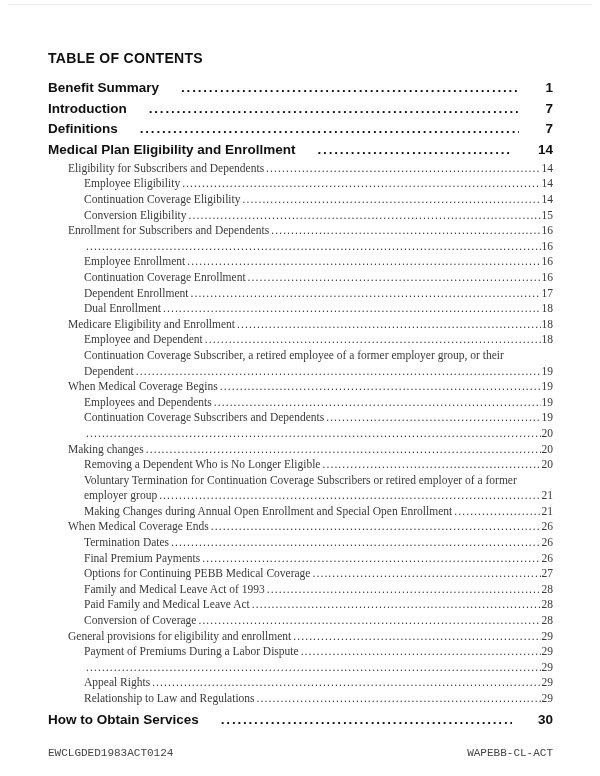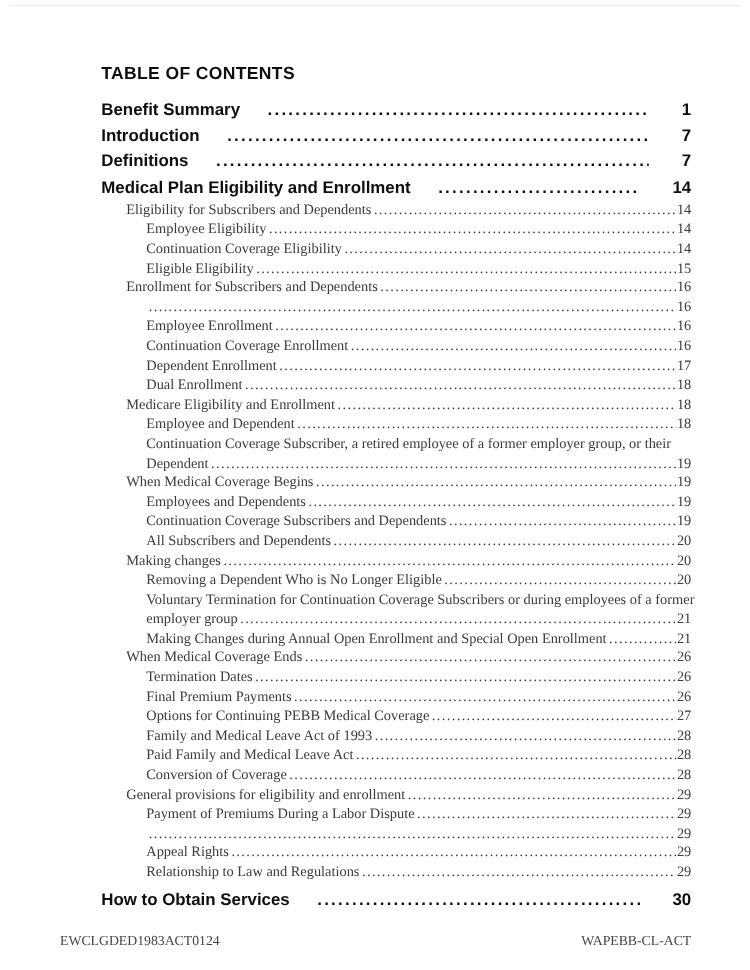--- a/index.html
+++ b/index.html
@@ -20,21 +20,20 @@
     left: 8px;
     right: 8px;
     height: 1px;
     background: #ececec;
   }
   .content {
     position: absolute;
     top: 50px;
     left: 48px;
     right: 47px;
-    margin-left: 33px;
   }
   .page-title {
     font-family: "Liberation Sans", sans-serif;
     font-weight: bold;
     font-size: 14px;
     letter-spacing: 0.3px;
     color: #0e0e0e;
     line-height: 16px;
     margin: 0 0 12px 0;
   }
@@ -83,21 +82,21 @@
     white-space: nowrap;
     margin-left: 1px;
   }
   .footer {
     position: absolute;
     top: 746px;
     left: 48px;
     right: 47px;
     display: flex;
     justify-content: space-between;
-    font-family: Liberation Serif, serif;
+    font-family: Liberation Mono, monospace;
     font-size: 11px;
     color: #444444;
     line-height: 14px;
   }
 </style>
 </head>
 <body>
 
 <div class="scan-line-top"></div>
 
@@ -163,21 +162,21 @@
     <div class="toc-row">
       <span class="toc-title">Continuation Coverage Eligibility</span>
       <span class="dots"></span>
       <span class="pagenum">14</span>
     </div>
   </div>
 
   <div class="toc-entry level-2">
 
     <div class="toc-row">
-      <span class="toc-title">Eligible Eligibility</span>
+      <span class="toc-title">Conversion Eligibility</span>
       <span class="dots"></span>
       <span class="pagenum">15</span>
     </div>
   </div>
 
   <div class="toc-entry level-1">
 
     <div class="toc-row">
       <span class="toc-title">Enrollment for Subscribers and Dependents</span>
       <span class="dots"></span>
@@ -279,21 +278,20 @@
     <div class="toc-row">
       <span class="toc-title">Continuation Coverage Subscribers and Dependents</span>
       <span class="dots"></span>
       <span class="pagenum">19</span>
     </div>
   </div>
 
   <div class="toc-entry level-2">
 
     <div class="toc-row">
-      <span class="toc-title">All Subscribers and Dependents</span>
       <span class="dots"></span>
       <span class="pagenum">20</span>
     </div>
   </div>
 
   <div class="toc-entry level-1">
 
     <div class="toc-row">
       <span class="toc-title">Making changes</span>
       <span class="dots"></span>
@@ -304,21 +302,21 @@
   <div class="toc-entry level-2">
 
     <div class="toc-row">
       <span class="toc-title">Removing a Dependent Who is No Longer Eligible</span>
       <span class="dots"></span>
       <span class="pagenum">20</span>
     </div>
   </div>
 
   <div class="toc-entry level-2">
-    <div class="wrap-line">Voluntary Termination for Continuation Coverage Subscribers or during employees of a former</div>
+    <div class="wrap-line">Voluntary Termination for Continuation Coverage Subscribers or retired employer of a former</div>
     <div class="toc-row">
       <span class="toc-title">employer group</span>
       <span class="dots"></span>
       <span class="pagenum">21</span>
     </div>
   </div>
 
   <div class="toc-entry level-2">
 
     <div class="toc-row">

